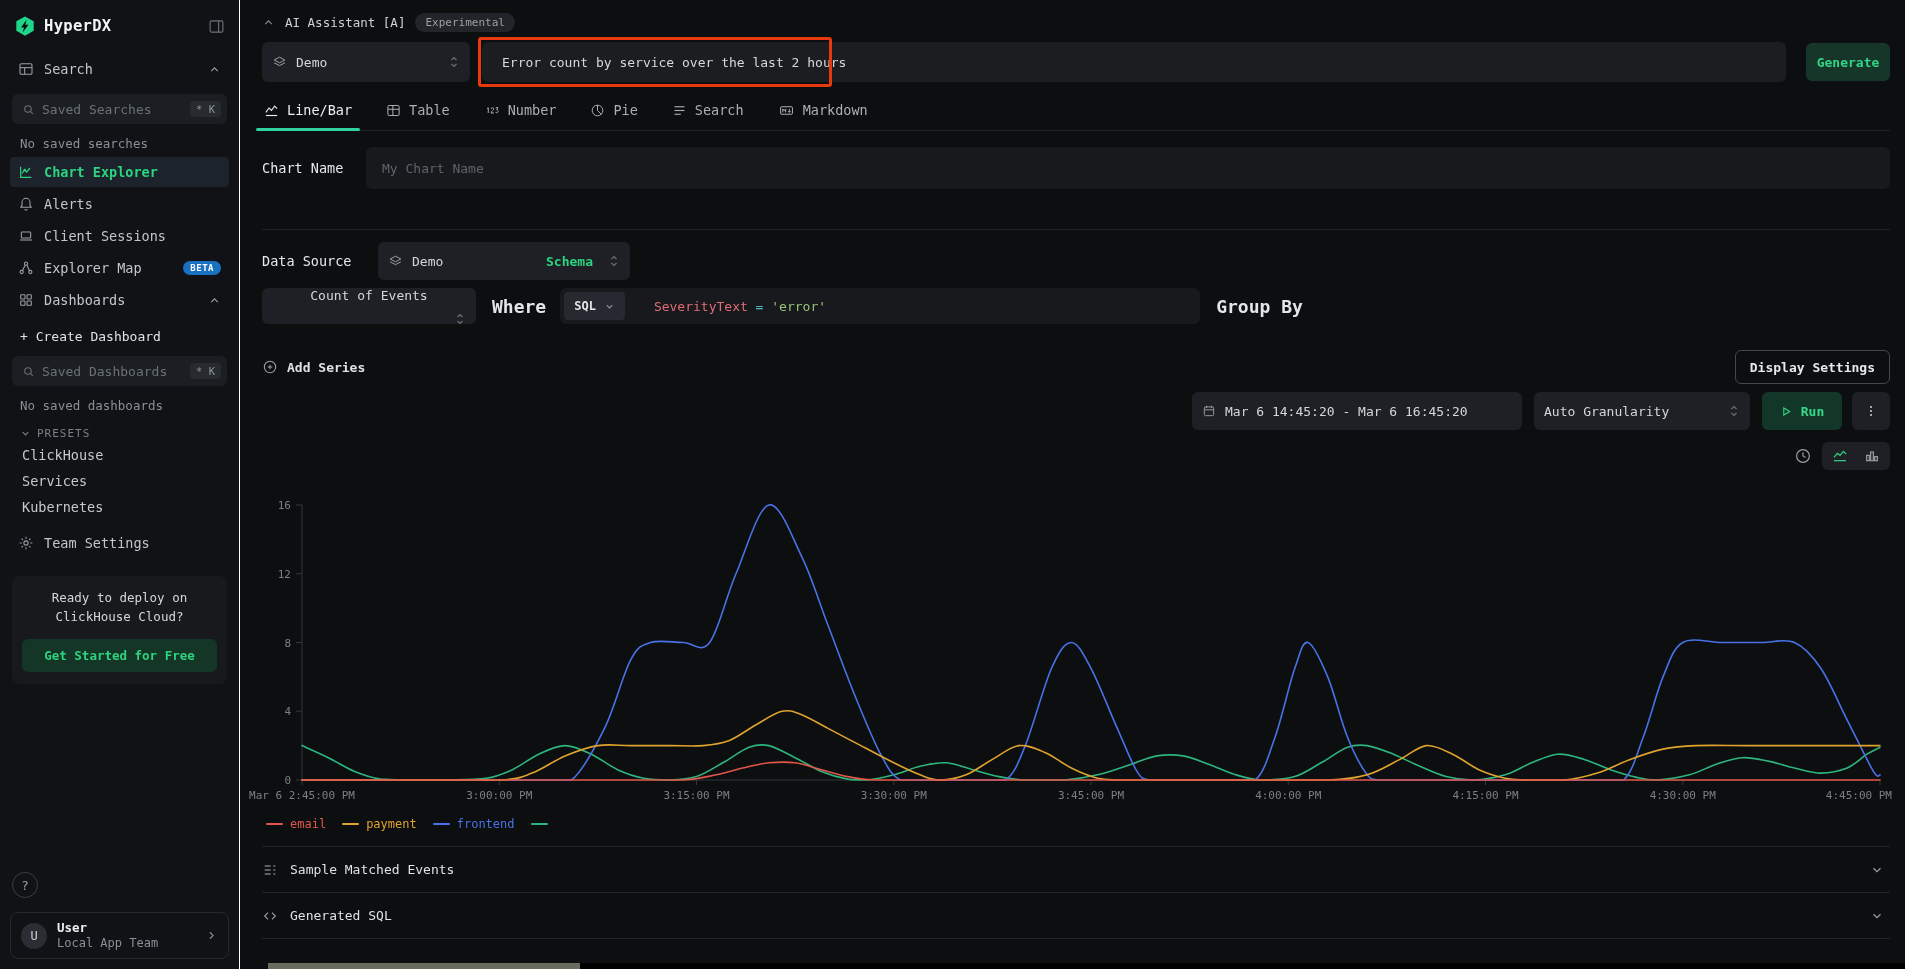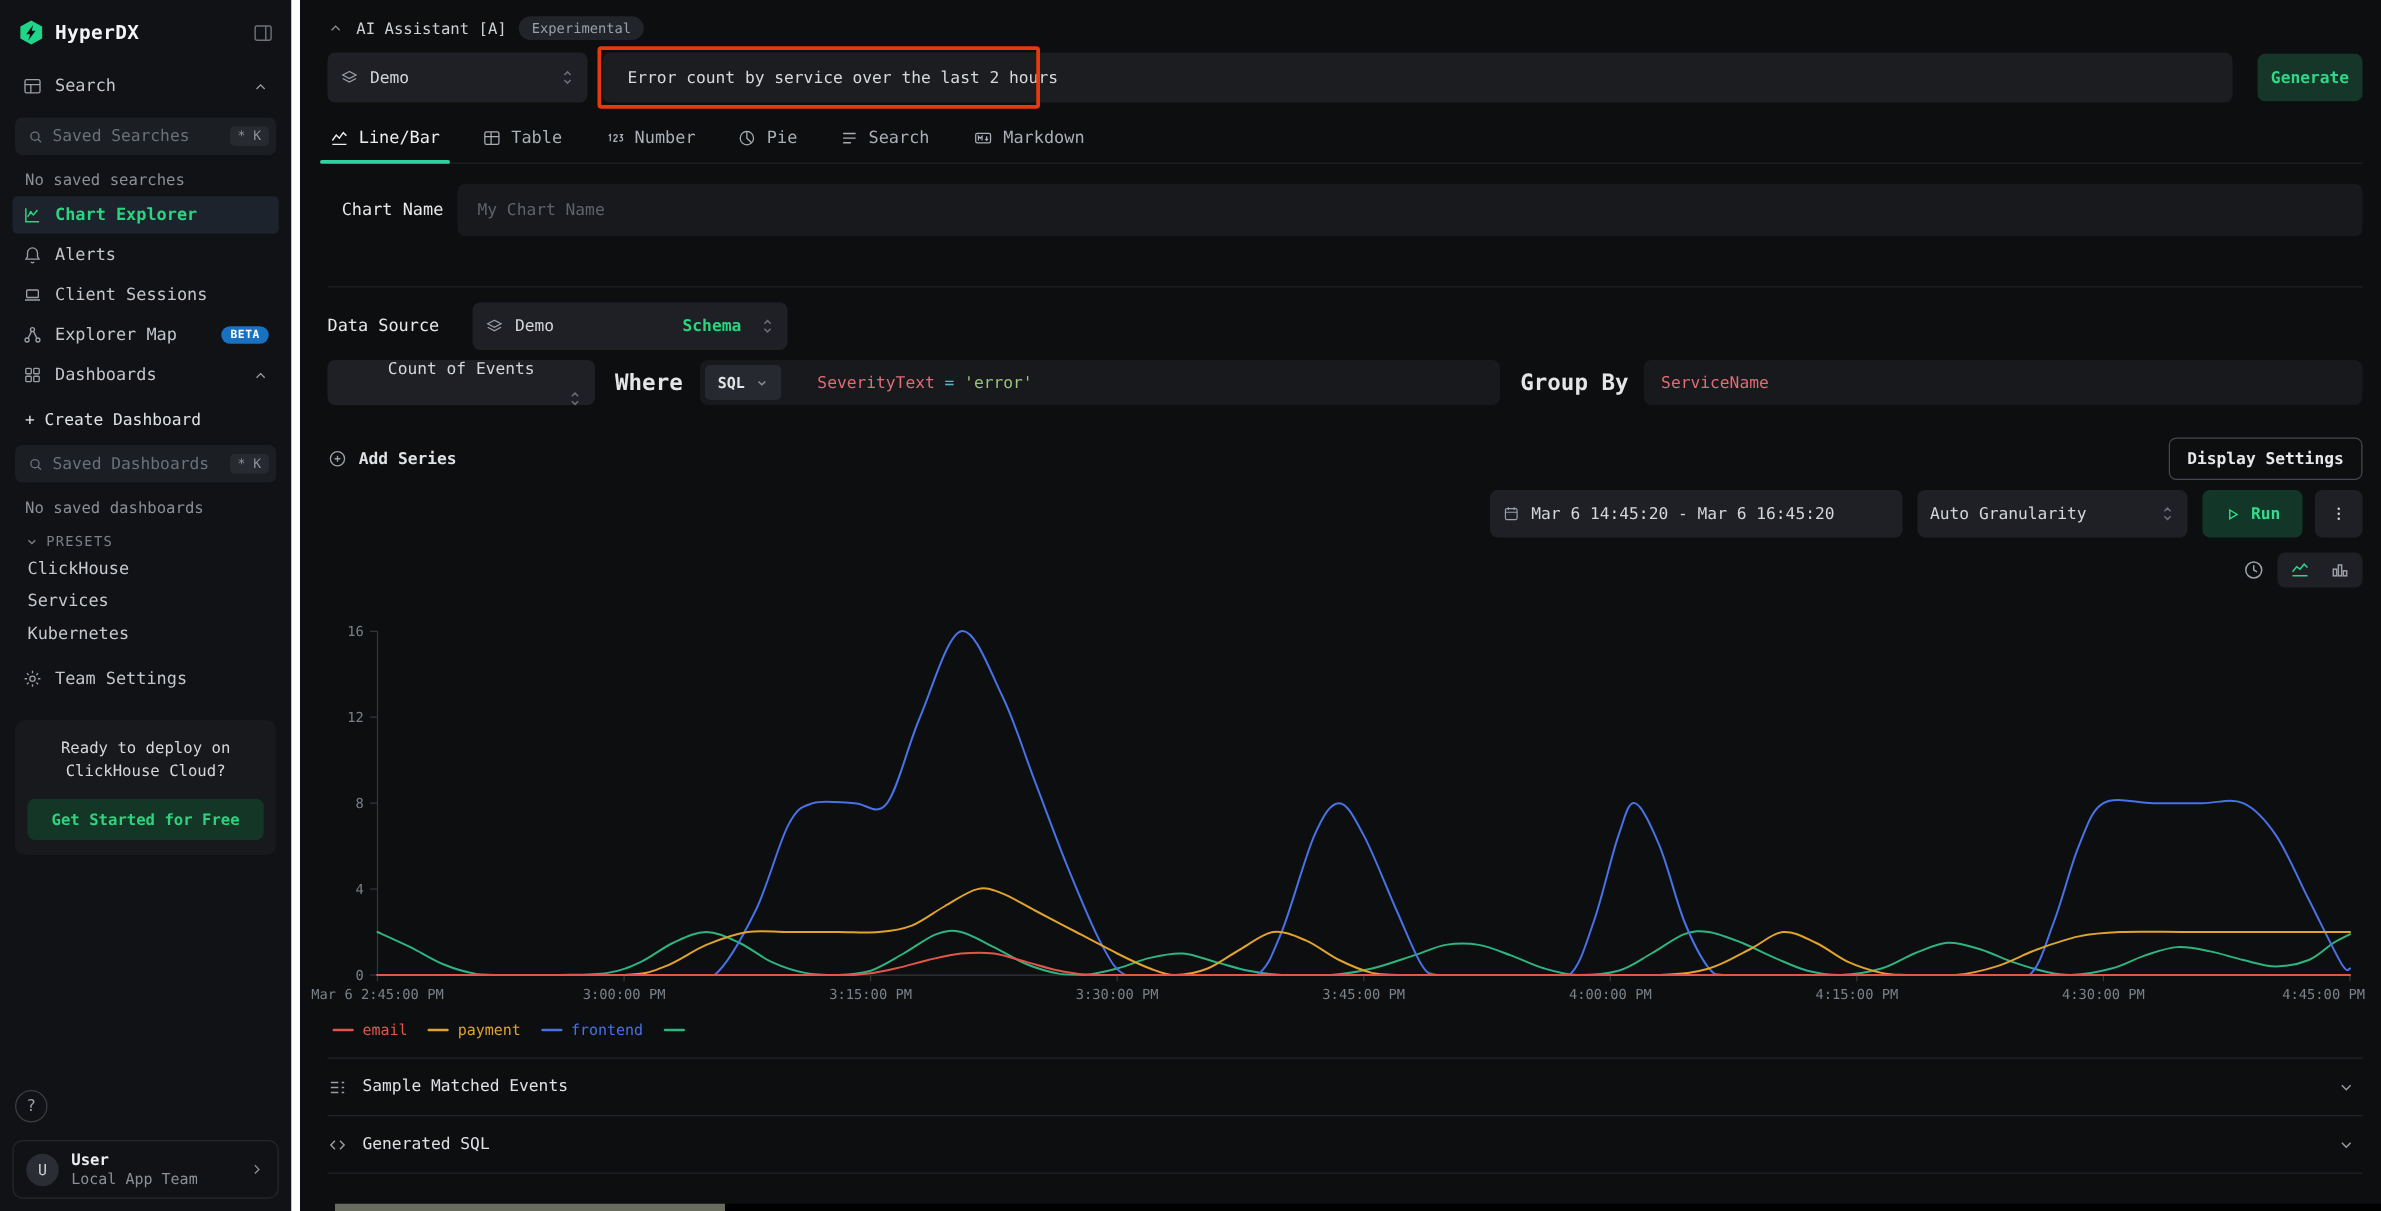--- a/index.html
+++ b/index.html
@@ -13,21 +13,21 @@
     overflow: hidden;
     display: flex;
   }
   svg { display:block; }
   .ico { flex:none; }
 
   
   .sidebar {
     width:240px; flex:none; height:100%;
     background:#101215;
-    border-right:7px solid #ffffff;
+    border-right:1px solid #ffffff;
     display:flex; flex-direction:column;
     padding:12px 10px 10px 10px;
   }
   .logo-row { display:flex; align-items:center; gap:8px; padding:0 4px; height:28px; }
   .logo-text { font-weight:bold; font-size:15.5px; color:#f2f4f5; letter-spacing:.3px; flex:1; }
   .collapse-btn { color:#6d7379; cursor:pointer; }
   .nav-item {
     display:flex; align-items:center; gap:10px;
     height:30px; padding:0 8px; margin-top:2px;
     border-radius:4px; color:#c3c7cb; font-size:13.5px; cursor:pointer;
@@ -120,21 +120,21 @@
   }
   .tab.active { color:#eceef0; }
   .tab.active::after {
     content:""; position:absolute; left:-6px; right:-6px; bottom:-1px; height:3px;
     background:#2ed3a0; border-radius:2px;
   }
 
   .frow { display:flex; align-items:center; }
   .flabel { font-size:13.5px; color:#e7e9eb; flex:none; }
   .chart-name-row { margin-top:16px; height:42px; }
-  .chart-name-row .flabel { width:104px;text-align:center; }
+  .chart-name-row .flabel { width:104px; }
   .big-input {
     flex:1; height:100%; background:#17191d; border:none; border-radius:6px;
     color:#d6d9dc; font-size:13px; font-family:inherit; padding:0 16px; outline:none;
   }
   .big-input::placeholder, .prompt-input::placeholder, .alias-input::placeholder { color:#5f646a; }
   .divider { height:1px; background:#1f2226; margin-top:40px; }
   .ds-row { margin-top:12px; height:38px; }
   .ds-row .flabel { width:116px; }
   .ds-select { width:252px; }
   .schema-link { margin-left:auto; color:#2bd47f; font-weight:bold; font-size:13px; }
@@ -518,23 +518,20 @@
           <span>SQL</span>
           <span class="ico" style="color:#8d939a">
             <svg width="11" height="11" viewBox="0 0 24 24" fill="none" stroke="currentColor" stroke-width="2.4">
                 <polyline points="6,9 12,15 18,9"></polyline>
               </svg>
           </span>
         </div>
         <span class="code-text" id="where-code"><span style="color: rgb(224, 108, 117);">SeverityText</span><span style="color: rgb(86, 182, 194);"> = </span><span style="color: rgb(152, 195, 121);">'error'</span></span>
       </div>
       <span class="wlabel gb-label">Group By</span>
-      <div class="gb-input">
-        <span id="gb-code" style="color: rgb(224, 108, 117);">ServiceName</span>
-      </div>
     </div>
 
     <div class="frow actions-row">
       <div class="add-series">
         <span class="ico">
           <svg width="16" height="16" viewBox="0 0 24 24" fill="none" stroke="currentColor" stroke-width="1.6">
               <circle cx="12" cy="12" r="8.5"></circle>
               <line x1="12" y1="8.5" x2="12" y2="15.5"></line>
               <line x1="8.5" y1="12" x2="15.5" y2="12"></line>
             </svg>

